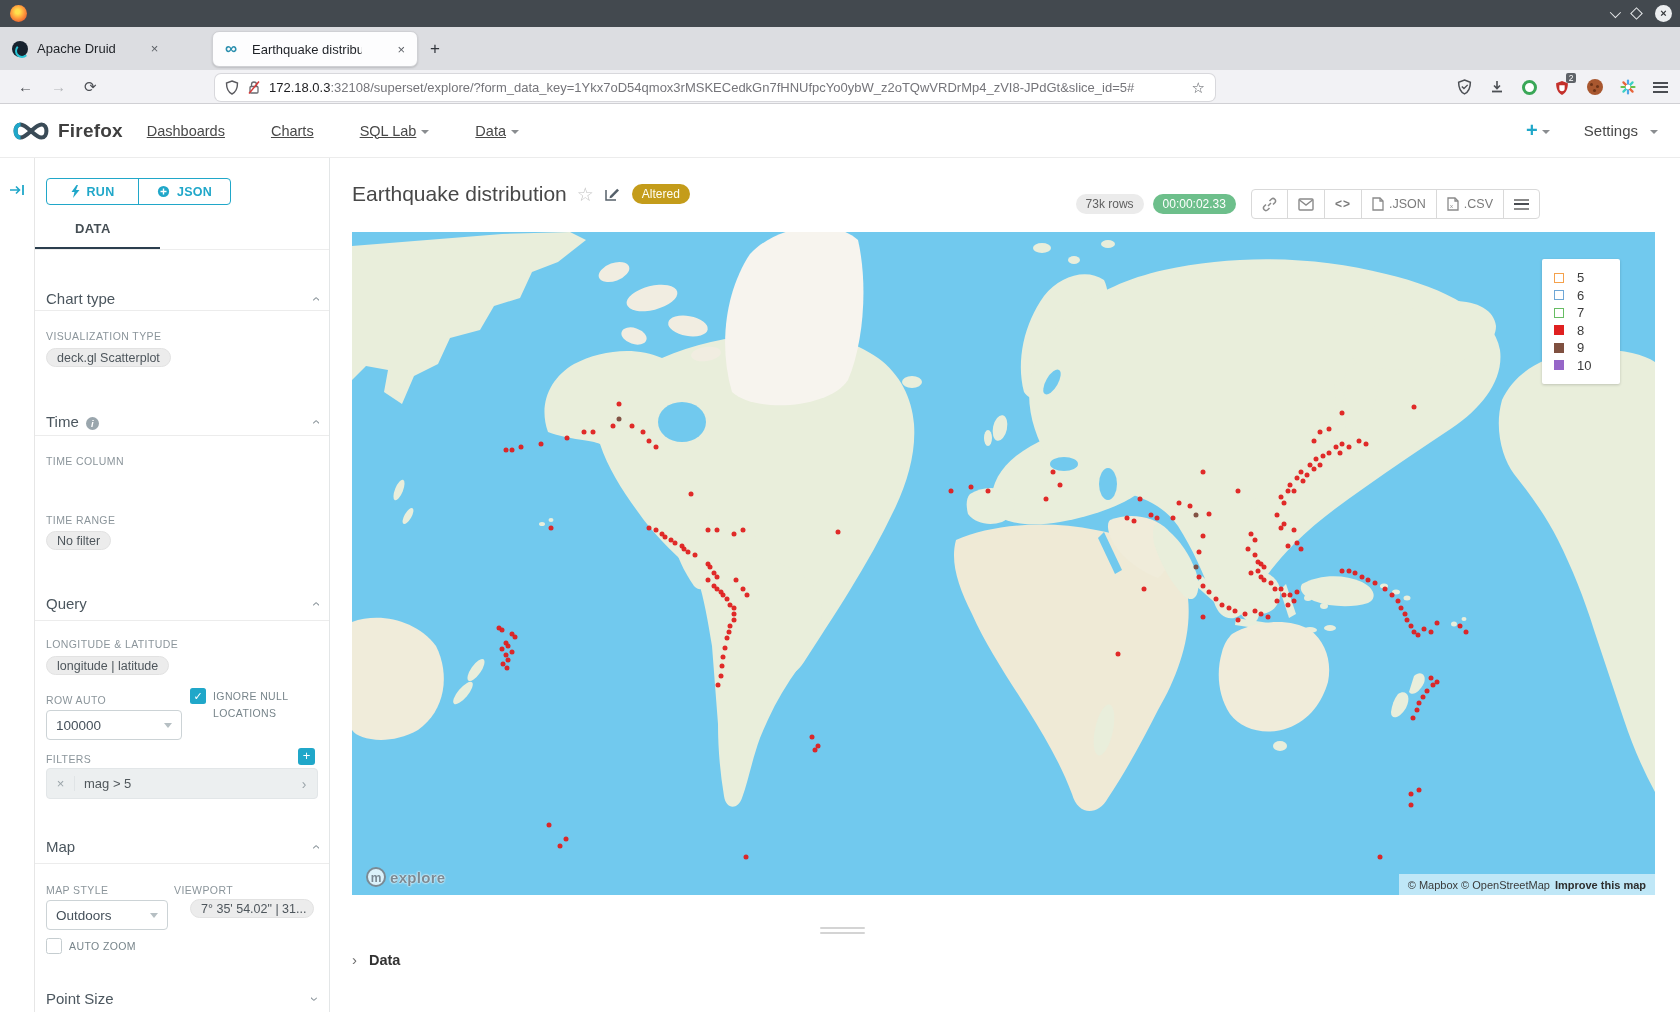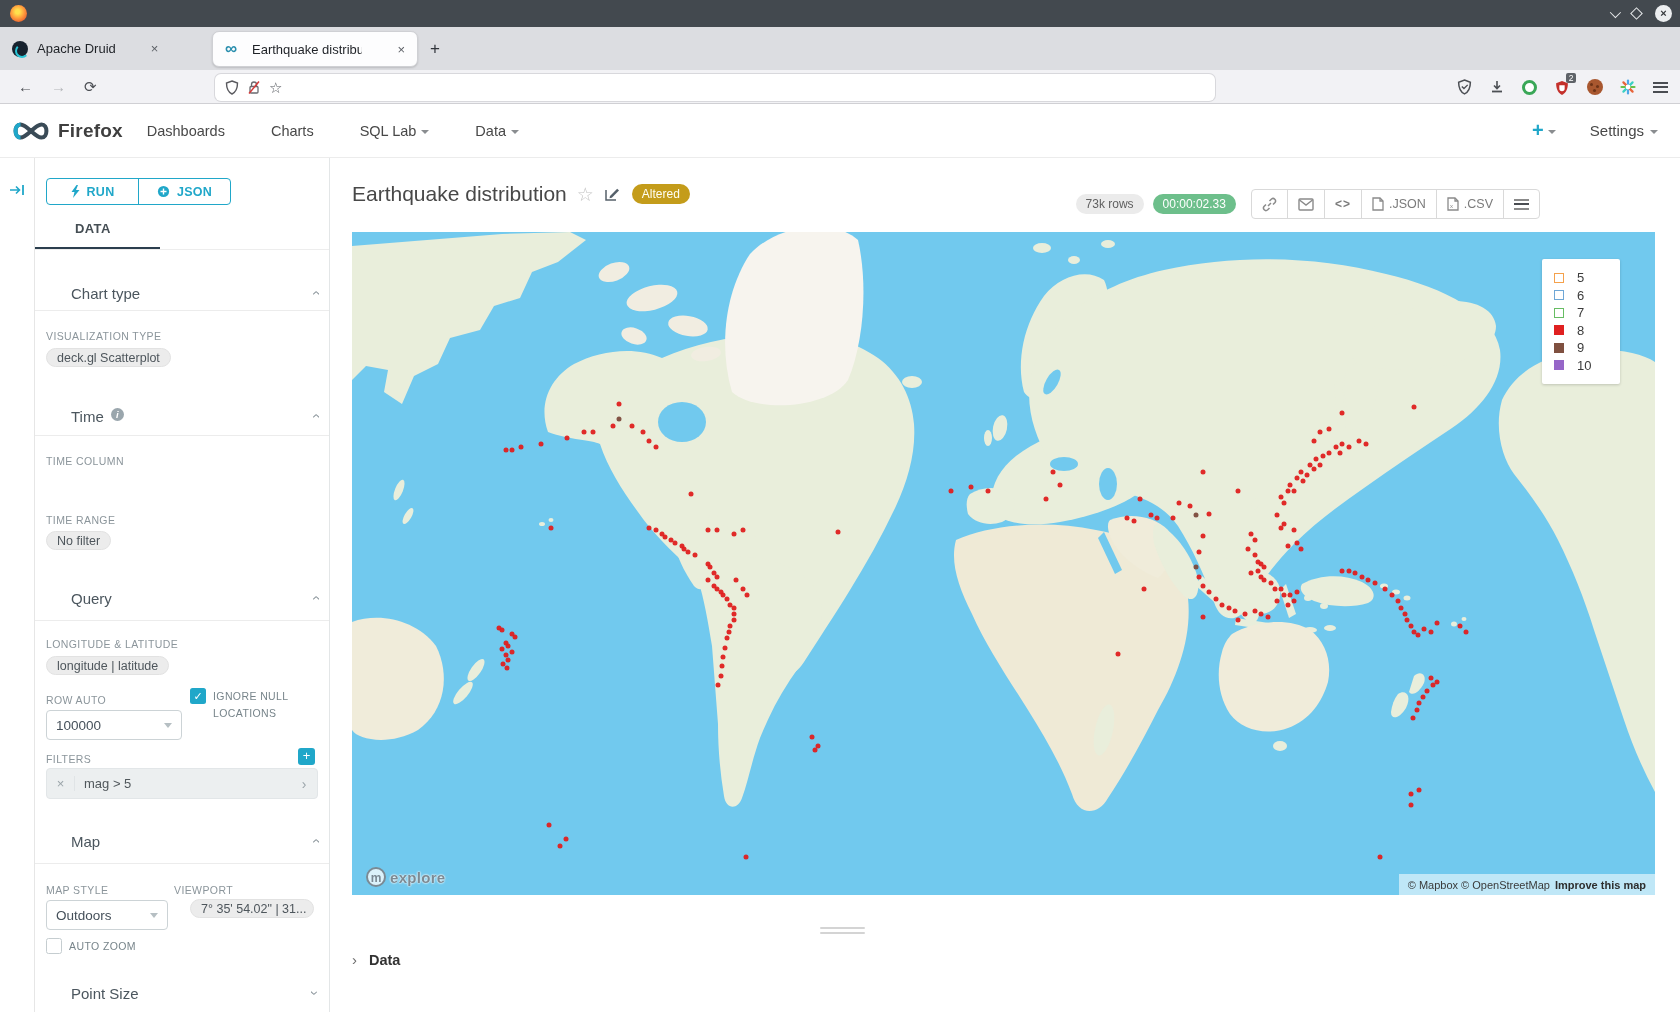--- a/index.html
+++ b/index.html
@@ -53,27 +53,27 @@
   .cookie:after{ content:""; position:absolute; left:3px; top:4px; width:3px; height:3px; border-radius:50%;
     background:#6d3317; box-shadow:6px 2px 0 #6d3317, 3px 6px 0 #6d3317; }
   .burger { width:15px; height:11px; border-top:2px solid #4a4d52; border-bottom:2px solid #4a4d52; position:relative;}
   .burger:after{ content:""; position:absolute; left:0; top:2.5px; width:15px; height:2px; background:#4a4d52;}
 
   
   .sstbar { position:absolute; left:0; top:104px; width:100%; height:54px; background:#fff;
     border-bottom:1px solid #ececec; display:flex; align-items:center; }
   .brand { display:flex; align-items:center; gap:6px; margin-left:10px; }
   .brand-name { font-size:19px; font-weight:bold; color:#3f3f3f; letter-spacing:.2px; }
-  .menu { display:flex; align-items:center; gap:46px; margin-left:24px; font-size:14.5px; color:#484848; }
+  .menu { display:flex; align-items:center; gap:46px; margin-left:24px; font-size:14.5px; color:#484848;text-decoration:underline; }
   .menu .item { display:flex; align-items:center; gap:5px; }
   .caret { width:0; height:0; border-left:4px solid transparent; border-right:4px solid transparent;
     border-top:4.5px solid #8a8d90; margin-top:2px; }
   .sst-right { position:absolute; right:22px; display:flex; align-items:center; gap:34px; }
   .plusmenu { display:flex; align-items:center; gap:4px; color:#20a7c9; font-size:20px; font-weight:bold; }
-  .settings { display:flex; align-items:center; gap:6px; font-size:15px; color:#484848; }
+  .settings { display:flex; align-items:center; gap:12px; font-size:15px; color:#484848; }
 
   
   .rail { position:absolute; left:0; top:158px; width:35px; bottom:0; background:#fff; border-right:1px solid #e6e6e6; }
   .rail .ic1 { position:absolute; left:9px; top:22px; }
   .rail .ic2 { position:absolute; left:9px; top:52px; }
   .grid-ic { width:16px; height:16px;
     background:linear-gradient(#707478,#707478) 0 0/16px 2px no-repeat,
       linear-gradient(#707478,#707478) 0 0/2px 16px no-repeat,
       linear-gradient(#707478,#707478) 0 7px/16px 2px no-repeat,
       linear-gradient(#707478,#707478) 7px 0/2px 16px no-repeat,
@@ -83,22 +83,22 @@
   .panel { position:absolute; left:35px; top:158px; width:295px; bottom:0; background:#fff;
     border-right:1px solid #e3e6e7; overflow:hidden; }
   .runsave { position:absolute; left:11px; top:20px; width:185px; height:27px; border:1px solid #20a7c9;
     border-radius:4px; display:flex; }
   .rs-btn { flex:1; display:flex; align-items:center; justify-content:center; gap:7px;
     color:#20a7c9; font-size:12.5px; font-weight:bold; letter-spacing:.3px; }
   .rs-btn + .rs-btn { border-left:1px solid #20a7c9; }
   .datatab { position:absolute; left:40px; top:63px; font-size:13px; font-weight:bold; color:#454e54; letter-spacing:.4px; }
   .tab-underline { position:absolute; left:0; top:89px; width:125px; height:2px; background:#2b3e4e; }
   .panel-div0 { position:absolute; left:0; top:91px; width:100%; height:1px; background:#ededed; }
-  .sect-head { position:absolute; left:11px; right:11px; height:22px; display:flex; align-items:flex-start;
-    font-size:15px; color:#4b565e;margin-left:25px; }
+  .sect-head { position:absolute; left:11px; right:11px; height:22px; display:flex; align-items:flex-end;
+    font-size:15px; color:#4b565e; }
   .sect-head .sp { flex:1; }
   .chev { color:#8b959b; font-size:14px; display:inline-block; }
   .chev.up { transform:rotate(-90deg); }
   .chev.down { transform:rotate(90deg); }
   .sect-div { position:absolute; left:0; width:100%; height:1px; background:#ececec; }
   .ctl-label { position:absolute; font-size:10.5px; color:#8b959b; letter-spacing:.4px; }
   .pill { position:absolute; height:19px; background:#ececec; border:1px solid #e2e2e2; border-radius:10px;
     font-size:12.5px; color:#4e565c; display:inline-flex; align-items:center; padding:0 10px; white-space:nowrap; }
   .select { position:absolute; height:30px; background:#fff; border:1px solid #ccd3d6; border-radius:4px;
     display:flex; align-items:center; padding:0 9px; gap:7px; font-size:13.5px; color:#45505a; }
@@ -197,20 +197,21 @@
     <span class="navbtn">⟳</span>
     <div class="urlfield">
       <svg class="icon-svg" width="14" height="15" viewBox="0 0 14 15">
           <path d="M7,1 L12.5,3 C12.5,8 11,12 7,14 C3,12 1.5,8 1.5,3 Z" fill="none" stroke="#5a5a5f" stroke-width="1.4"></path>
         </svg>
       <svg class="icon-svg" width="14" height="15" viewBox="0 0 14 15">
           <rect x="3" y="6.5" width="8" height="6.5" rx="1" fill="none" stroke="#6a6a6f" stroke-width="1.3"></rect>
           <path d="M4.5,6.5 V4.5 a2.5,2.5 0 0 1 5,0 V6.5" fill="none" stroke="#6a6a6f" stroke-width="1.3"></path>
           <line x1="2" y1="13.5" x2="12" y2="1.5" stroke="#d43a3a" stroke-width="1.5"></line>
         </svg>
+      <span class="urltext"><span class="host">172.18.0.3</span><span>:32108/superset/explore/?form_data_key=1Ykx7oD54qmox3rMSKECedkGn7fHNUfpcYo0ybW_z2oTQwVRDrMp4_zVI8-JPdGt&amp;slice_id=5#</span></span>
       <span class="star">☆</span>
     </div>
     <div class="tb-icons">
       <svg class="icon-svg" width="15" height="16" viewBox="0 0 14 15">
           <path d="M7,1 L12.5,3 C12.5,8 11,12 7,14 C3,12 1.5,8 1.5,3 Z" fill="none" stroke="#4c4f54" stroke-width="1.4"></path>
           <path d="M4.5,7 L6.5,9 L10,5.5" fill="none" stroke="#4c4f54" stroke-width="1.3"></path>
         </svg>
       <svg class="icon-svg" width="16" height="16" viewBox="0 0 16 16">
           <path d="M8,2 V9 M5,6.5 L8,9.5 L11,6.5" fill="none" stroke="#4c4f54" stroke-width="1.6"></path>
           <path d="M3,12.5 H13" stroke="#4c4f54" stroke-width="1.8"></path>

